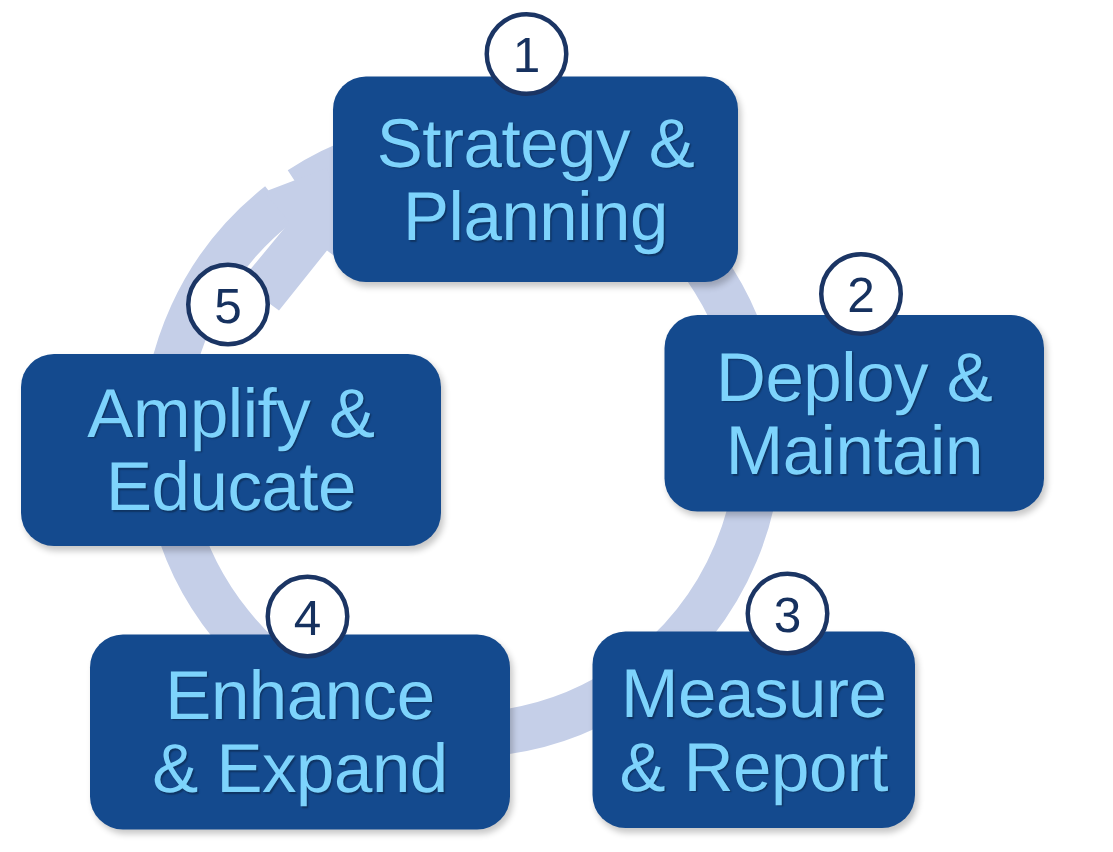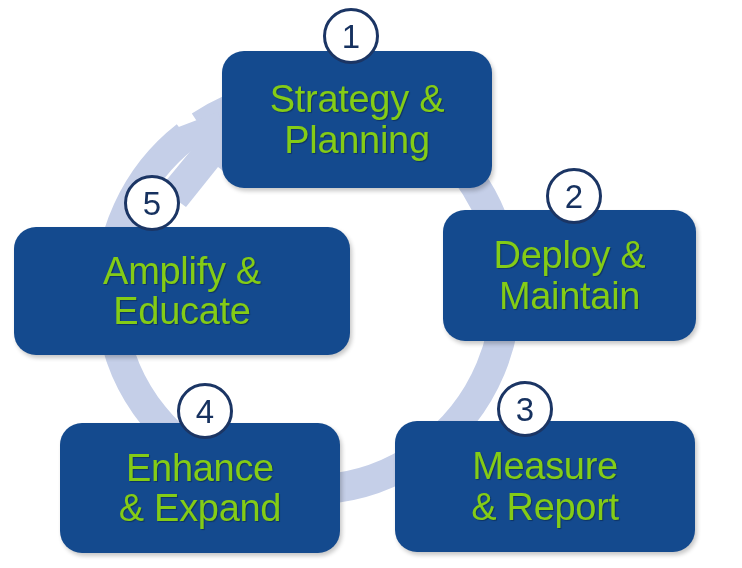--- a/index.html
+++ b/index.html
@@ -26,23 +26,23 @@
     position: absolute;
     background: #144a8e;
     border-radius: 22px;
     box-shadow: 2px 3px 4px rgba(0,0,0,0.22);
     display: flex;
     align-items: center;
     justify-content: center;
     box-sizing: border-box;
   }
   .step-label {
-    color: #84cc16;
+    color: #7dd3fc;
     font-family: "Liberation Sans", sans-serif;
-    font-size: 38px;
+    font-size: 46px;
     line-height: 1.06;
     text-align: center;
     letter-spacing: -0.3px;
     white-space: pre-line;
     text-shadow: 1px 1px 1px rgba(0,0,0,0.30);
   }
   .badge {
     position: absolute;
     width: 56px;
     height: 56px;
@@ -59,23 +59,23 @@
     color: #16315f;
     font-family: "Liberation Sans", sans-serif;
     font-size: 33px;
     line-height: 1;
     font-weight: 400;
   }
 
   
   #box-1 { left: 222px; top: 51px;  width: 270px; height: 137px; }
   #box-2 { left: 443px; top: 210px; width: 253px; height: 131px; }
-  #box-3 { left: 395px; top: 421px; width: 300px; height: 131px; }
+  #box-3 { left: 395px; top: 421px; width: 215px; height: 131px; }
   #box-4 { left: 60px;  top: 423px; width: 280px; height: 130px; }
-  #box-5 { left: 14px;  top: 227px; width: 336px; height: 128px; }
+  #box-5 { left: 14px;  top: 236px; width: 280px; height: 128px; }
 
   
   #badge-1 { left: 323px; top: 8px; }
   #badge-2 { left: 546px; top: 168px; }
   #badge-3 { left: 497px; top: 381px; }
   #badge-4 { left: 177px; top: 383px; }
   #badge-5 { left: 124px; top: 175px; }
 </style>
 </head>
 <body>

